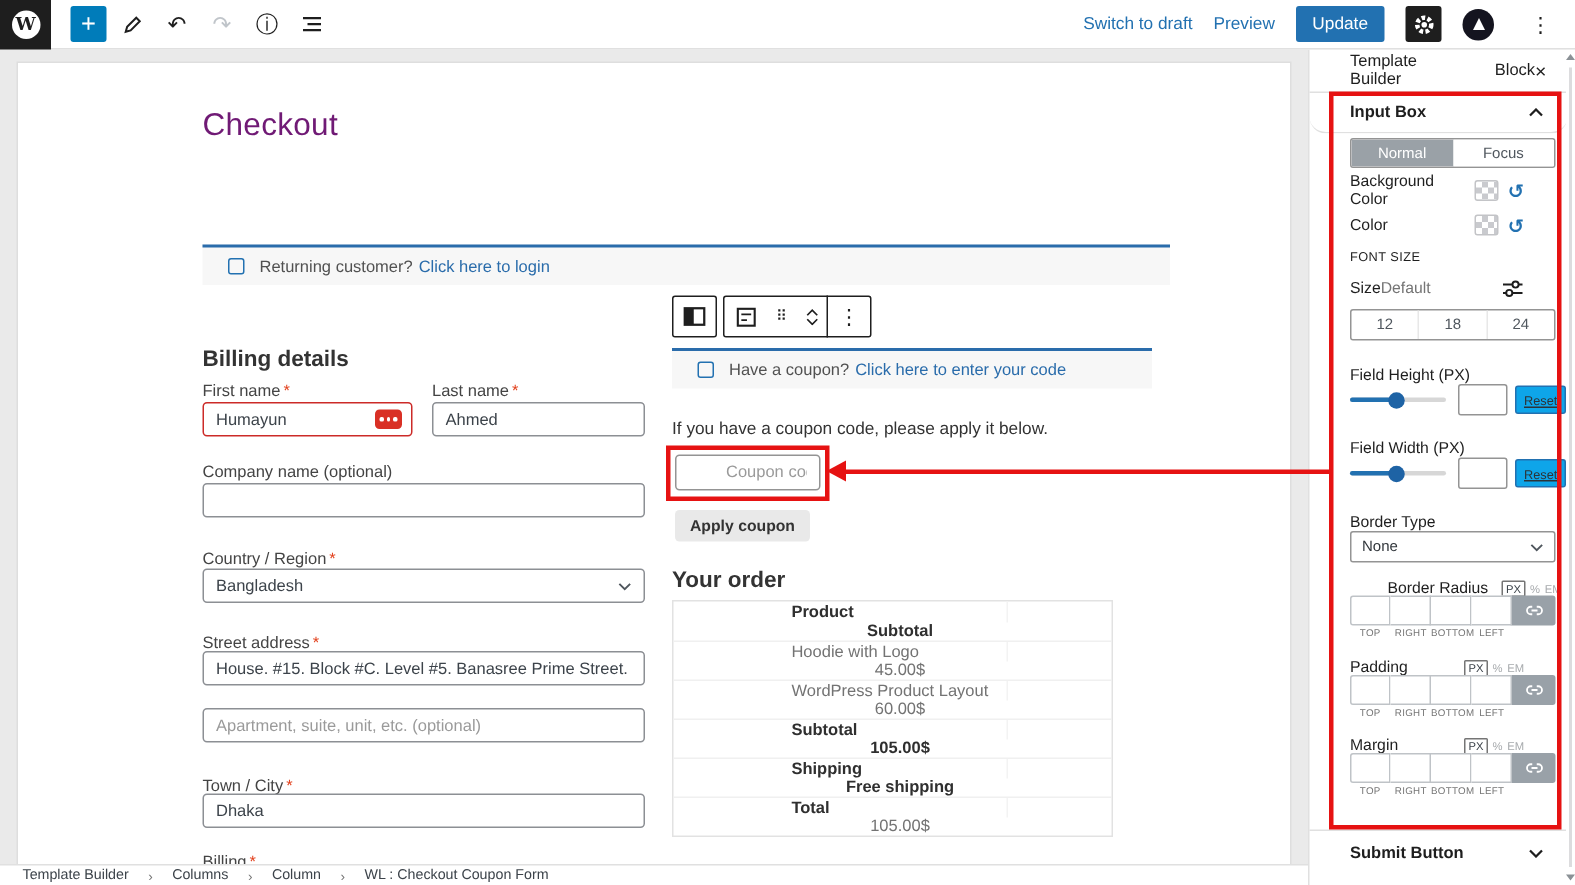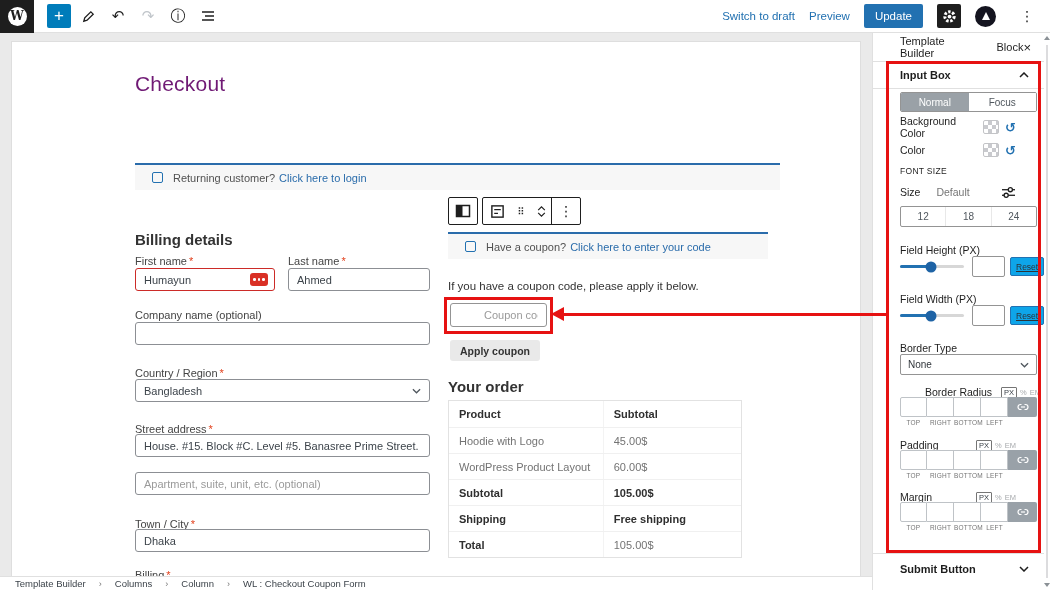--- a/index.html
+++ b/index.html
@@ -49,21 +49,21 @@
   .tb-btn { width:28px; height:26px; background:none; border:none; display:flex; align-items:center; justify-content:center; cursor:pointer; font-size:12px; color:#1e1e1e; }
   .tb-btn.narrow { width:20px; }
   .tb-sep { width:1px; height:28px; background:#1e1e1e; }
   .mover { display:flex; flex-direction:column; align-items:center; justify-content:center; gap:1px; }
 
   .instruction { position:absolute; left:436px; top:238px; font-size:11.5px; color:#333; }
   .apply-btn { position:absolute; left:438px; top:298px; height:21px; padding:0 10px; background:#e9e9e9; border:none; border-radius:3px; font-size:10.5px; font-weight:700; color:#333; cursor:pointer; font-family:inherit; }
 
   
   .order-table { position:absolute; left:436px; top:358px; width:294px; border:1px solid #e2e2e2; font-size:11px; }
-  .ot-row { display:flex; height:26px; align-items:center; border-top:1px solid #f0f0f0; }
+  .ot-row { display:flex; height:26px; align-items:center; border-top:1px solid #f0f0f0;flex-direction:column; }
   .ot-row:first-child { border-top:none; }
   .ot-c1 { width:53%; padding-left:10px; border-right:1px solid #f3f3f3; height:100%; display:flex; align-items:center; color:#737373; }
   .ot-c2 { flex:1; padding-left:10px; color:#737373; }
   .ot-row.hdr .ot-c1, .ot-row.hdr .ot-c2, .ot-row.bold .ot-c1, .ot-row.bold .ot-c2 { font-weight:700; color:#2f2f2f; }
   .ot-row.bold-label .ot-c1 { font-weight:700; color:#2f2f2f; }
 
   
   .sidebar { position:absolute; left:872px; top:33px; width:178px; height:557px; background:#fff; border-left:1px solid #e0e0e0; z-index:10; }
   .sb-header { position:absolute; left:0; top:0; width:172px; height:29px; border-bottom:1px solid #e0e0e0; display:flex; align-items:center; }
   .sb-tab { font-size:11px; color:#1e1e1e; margin-left:27px; cursor:pointer; }
@@ -302,21 +302,21 @@
     </div>
   </div>
 
   <div class="sidebar">
     <div class="sb-header">
       <span class="sb-tab">Template Builder</span>
       <span class="sb-tab secondary">Block</span>
       <button class="sb-close"><span>×</span></button>
     </div>
 
-    <div class="panel-head" style="top:29px;">
+    <div class="panel-head" style="top:29px;border-radius:11px;">
       <span class="ph-label">Input Box</span>
       <svg class="ph-chev" width="10" height="6" viewBox="0 0 10 6">
           <polyline points="1,5 5,1 9,5" fill="none" stroke="#1e1e1e" stroke-width="1.5"></polyline>
         </svg>
     </div>
 
     <div class="seg" style="top:59px;">
       <button class="seg-btn active">Normal</button>
       <button class="seg-btn">Focus</button>
     </div>
@@ -332,21 +332,21 @@
       <span style="margin-left:auto;" class="swatch"></span>
       <span class="reset-glyph">↺</span>
     </div>
 
     <div class="sb-row" style="top:133px;">
       <span class="sb-label tiny">FONT SIZE</span>
     </div>
 
     <div class="sb-row" style="top:151px; height:16px;">
       <span class="sb-label">Size</span>
-      <span class="sb-label muted" style="margin-left:16px;">Default</span>
+      <span class="sb-label muted" style="margin-left:0;">Default</span>
       <svg style="margin-left:auto;" width="15" height="13" viewBox="0 0 16 14">
         <line x1="1" y1="4" x2="15" y2="4" stroke="#1e1e1e" stroke-width="1.4"></line>
         <circle cx="10" cy="4" r="2.2" fill="#fff" stroke="#1e1e1e" stroke-width="1.4"></circle>
         <line x1="1" y1="10" x2="15" y2="10" stroke="#1e1e1e" stroke-width="1.4"></line>
         <circle cx="5.5" cy="10" r="2.2" fill="#fff" stroke="#1e1e1e" stroke-width="1.4"></circle>
       </svg>
     </div>
 
     <div class="preset-box" style="top:173px;">
       <span class="preset-cell">12</span>

